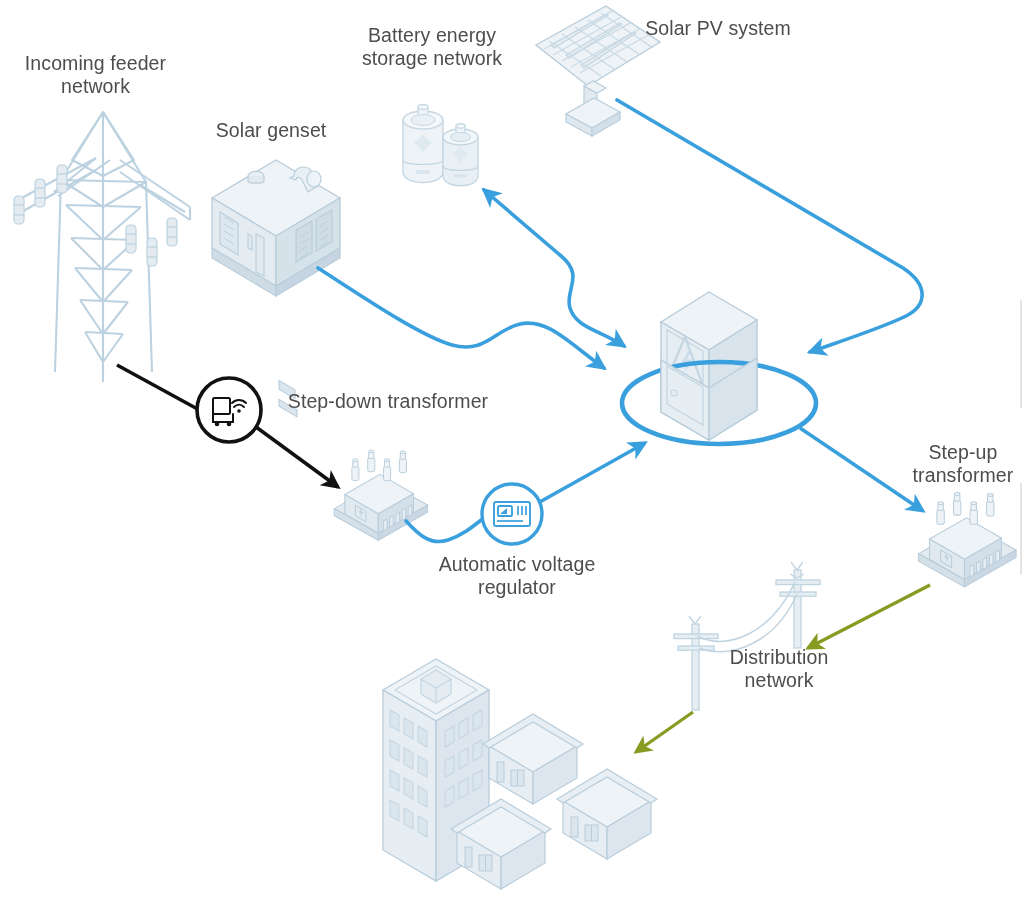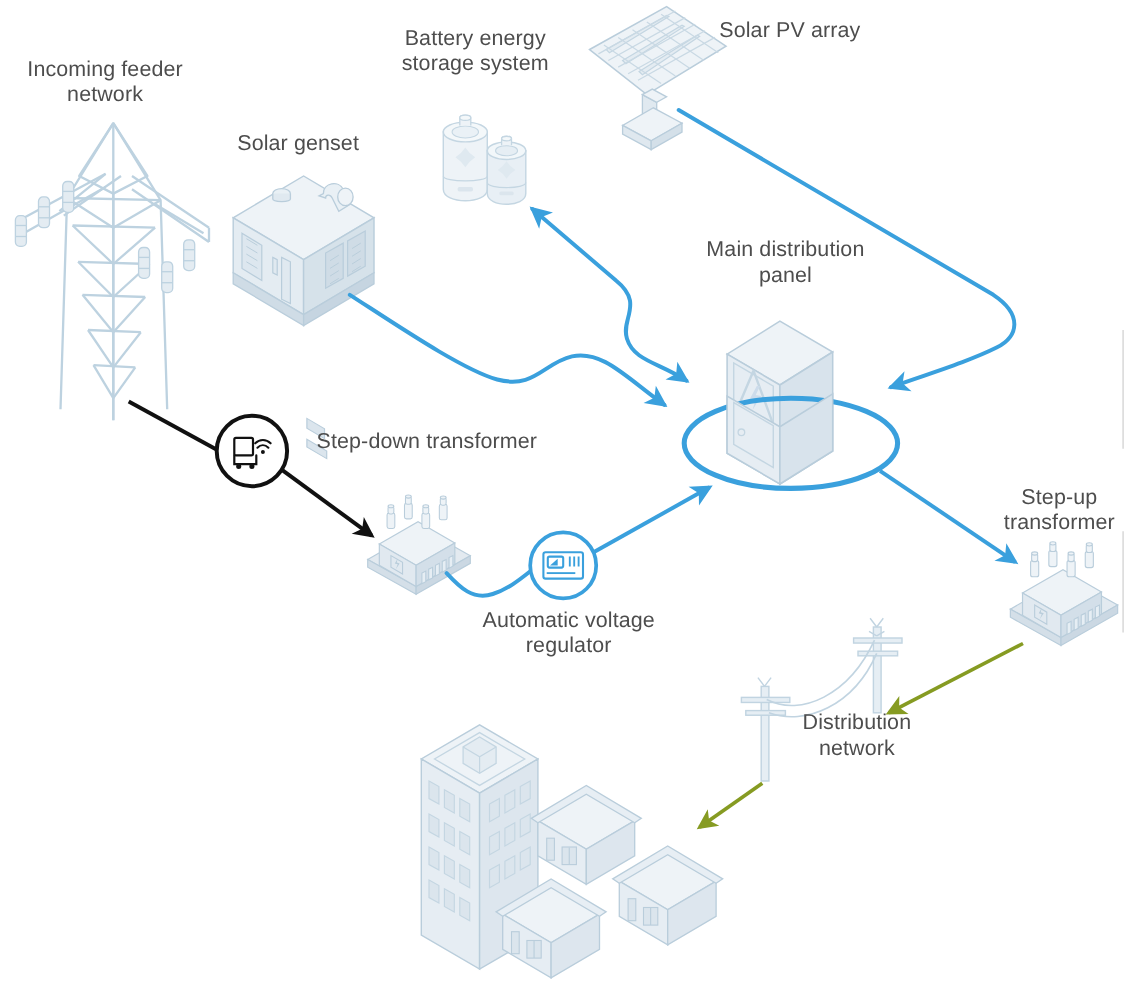--- a/index.html
+++ b/index.html
@@ -355,26 +355,24 @@
     <line x1="1021" y1="483" x2="1021" y2="575"></line>
   </g>
 </svg>
 
 <div class="lbl" style="left:18px;top:52px;width:155px;">Incoming feeder
 network</div>
 
 <div class="lbl" style="left:196px;top:119px;width:150px;">Solar genset</div>
 
 <div class="lbl" style="left:356px;top:24px;width:152px;">Battery energy
-storage system</div>
-
-<div class="lbl" style="left:640px;top:17px;width:156px;">Solar PV array</div>
-
-<div class="lbl" style="left:634px;top:216px;width:160px;">Main distribution
-panel</div>
+storage network</div>
+
+<div class="lbl" style="left:640px;top:17px;width:156px;">Solar PV system</div>
+
 
 
 <div class="lbl" style="left:422px;top:553px;width:190px;">Automatic voltage
 regulator</div>
 
 <div class="lbl" style="left:266px;top:390px;width:244px;">Step-down transformer</div>
 
 <div class="lbl" style="left:900px;top:441px;width:126px;">Step-up
 transformer</div>
 

